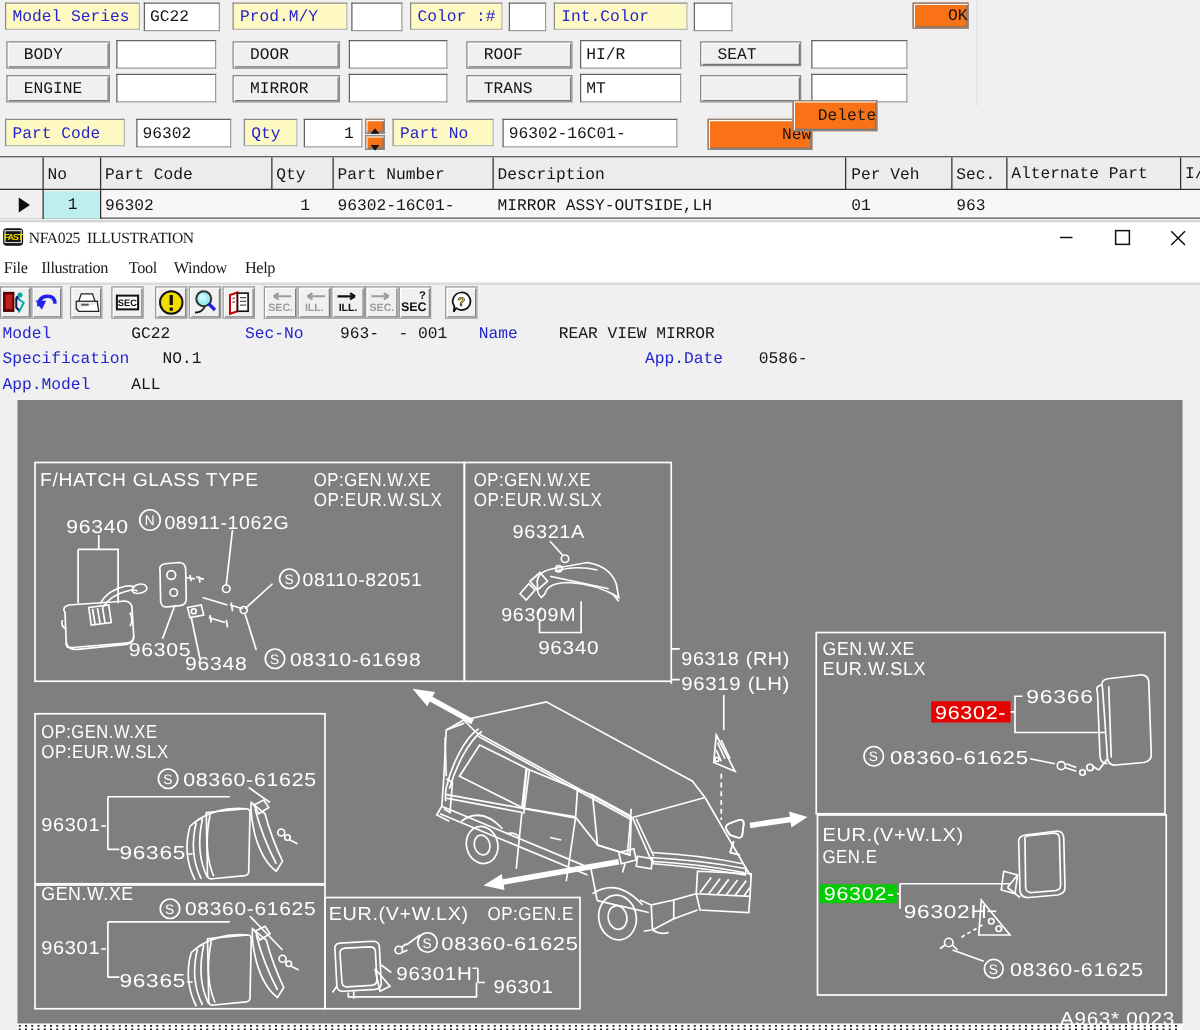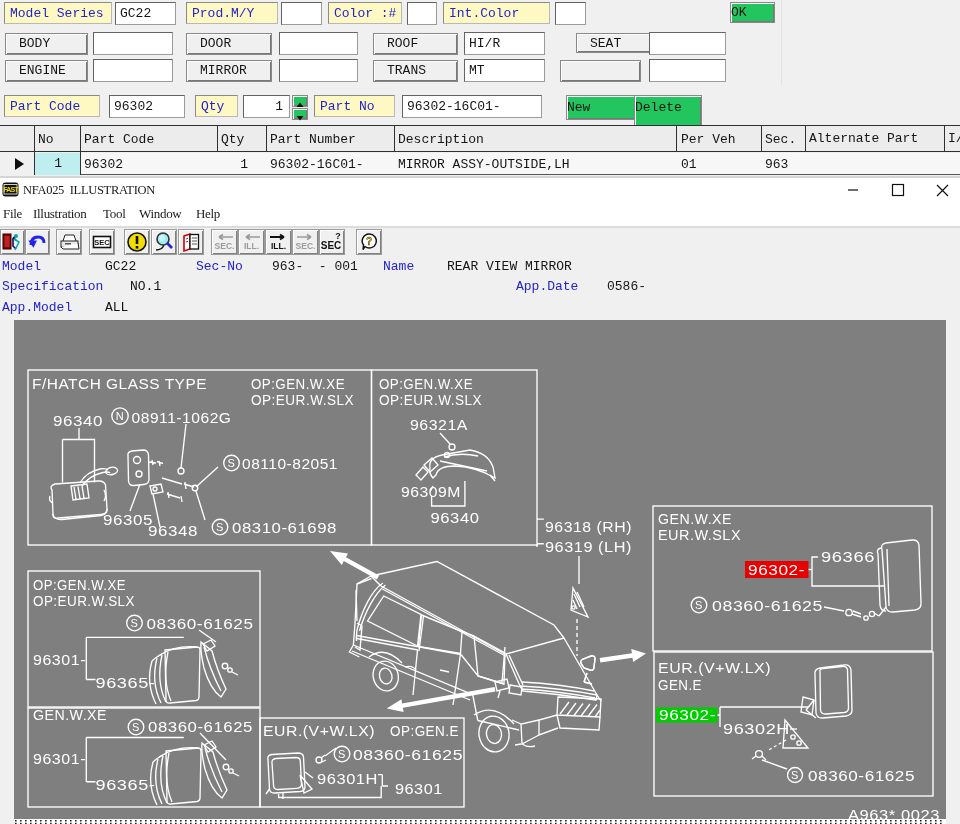--- a/index.html
+++ b/index.html
@@ -1,20 +1,20 @@
 <!DOCTYPE html>
 <html><head>
 <meta charset="utf-8">
 <style>
 html,body{margin:0;padding:0;}
 #app{position:relative;width:960px;height:824px;background:#f0f0f0;font-family:"Liberation Mono",monospace;font-size:13px;color:#151515;overflow:hidden}
 .lbl{position:absolute;height:22px;line-height:21px;background:#fef9c3;border:1px solid;border-color:#8a8a8a #b8b8b8 #b8b8b8 #8a8a8a;color:#2323cf;padding-left:5px;box-sizing:border-box;white-space:pre}
 .inp{position:absolute;height:23px;line-height:22px;background:#fff;border:1px solid;border-color:#636363 #9b9b9b #9b9b9b #636363;box-sizing:border-box;padding-left:4px;white-space:pre}
 .btn{position:absolute;background:#f0f0f0;border:1px solid #898989;box-shadow:inset 1px 1px 0 #fdfdfd,inset -1px -1px 0 #777;box-sizing:border-box;padding-left:13px;line-height:20px}
-.cbt{position:absolute;background:#22c55e;border:1px solid #898989;box-shadow:inset 1px 1px 0 #fdfdfd,inset -1px -1px 0 #777;box-sizing:border-box;text-align:left;line-height:22px}
+.cbt{position:absolute;background:#f97316;border:1px solid #898989;box-shadow:inset 1px 1px 0 #fdfdfd,inset -1px -1px 0 #777;box-sizing:border-box;text-align:right;line-height:22px}
 .cell{position:absolute;box-sizing:border-box;white-space:pre;overflow:hidden}
 .tbtn{position:absolute;top:229px;height:26px;background:#f0f0f0;border:1px solid #9a9a9a;box-shadow:inset 1px 1px 0 #fff,inset -1px -1px 0 #808080;box-sizing:border-box}
 .mtxt{position:absolute;font-family:Liberation Serif, serif;font-size:13px;color:#1a1a1a;letter-spacing:-0.3px;white-space:pre}
 .itx{position:absolute;white-space:pre}
 .blu{color:#2323cf}
 </style>
 </head>
 <body>
 <div id="app">
 
@@ -28,21 +28,21 @@
   <div class="inp" style="left:555px;top:2px;width:31px"></div>
   <div class="cbt" style="left:730px;top:2px;width:45px;height:21px;line-height:19px">OK</div>
   <div style="position:absolute;left:781px;top:0;width:1px;height:85px;background:#e2e2e2"></div>
 
   <div class="btn" style="left:5px;top:33px;width:83px;height:22px">BODY</div>
   <div class="inp" style="left:93px;top:32px;width:80px"></div>
   <div class="btn" style="left:186px;top:33px;width:86px;height:22px">DOOR</div>
   <div class="inp" style="left:279px;top:32px;width:79px"></div>
   <div class="btn" style="left:373px;top:33px;width:85px;height:22px">ROOF</div>
   <div class="inp" style="left:464px;top:32px;width:81px">HI/R</div>
-  <div class="btn" style="left:576px;top:33px;width:81px;height:20px">SEAT</div>
+  <div class="btn" style="left:560px;top:33px;width:81px;height:20px">SEAT</div>
   <div class="inp" style="left:649px;top:32px;width:77px"></div>
   <div class="btn" style="left:5px;top:60px;width:83px;height:22px">ENGINE</div>
   <div class="inp" style="left:93px;top:59px;width:80px"></div>
   <div class="btn" style="left:186px;top:60px;width:86px;height:22px">MIRROR</div>
   <div class="inp" style="left:279px;top:59px;width:79px"></div>
   <div class="btn" style="left:373px;top:60px;width:85px;height:22px">TRANS</div>
   <div class="inp" style="left:464px;top:59px;width:81px">MT</div>
   <div class="btn" style="left:560px;top:60px;width:81px;height:22px"></div>
   <div class="inp" style="left:649px;top:59px;width:77px"></div>
 
@@ -52,21 +52,21 @@
   <div class="inp" style="left:243px;top:95px;width:47px;text-align:right;padding-right:6px">1</div>
   <div class="cbt" style="left:292px;top:95px;width:16px;height:12px"><svg width="14" height="10">
         <polygon points="7,2.5 10.5,7 3.5,7" fill="#111"></polygon>
       </svg></div>
   <div class="cbt" style="left:292px;top:108px;width:16px;height:12px"><svg width="14" height="10">
         <polygon points="7,7.5 10.5,3 3.5,3" fill="#111"></polygon>
       </svg></div>
   <div class="lbl" style="left:314px;top:95px;width:81px">Part No</div>
   <div class="inp" style="left:402px;top:95px;width:140px">96302-16C01-</div>
   <div class="cbt" style="left:566px;top:95px;width:84px;height:25px;line-height:23px">New</div>
-  <div class="cbt" style="left:634px;top:95px;width:68px;height:36px;line-height:23px">Delete</div>
+  <div class="cbt" style="left:634px;top:80px;width:68px;height:25px;line-height:23px">Delete</div>
 
   <div style="position:absolute;left:0;top:125px;width:960px;height:1px;background:#303030"></div>
   <div class="cell" style="left:0;top:126px;width:960px;height:26px;background:#ececec;border-bottom:1px solid #303030"></div>
   <div class="cell" style="left:38px;top:132px">No</div>
   <div class="cell" style="left:84px;top:132px">Part Code</div>
   <div class="cell" style="left:221px;top:132px">Qty</div>
   <div class="cell" style="left:270px;top:132px">Part Number</div>
   <div class="cell" style="left:398px;top:132px">Description</div>
   <div class="cell" style="left:681px;top:132px">Per Veh</div>
   <div class="cell" style="left:765px;top:132px">Sec.</div>

